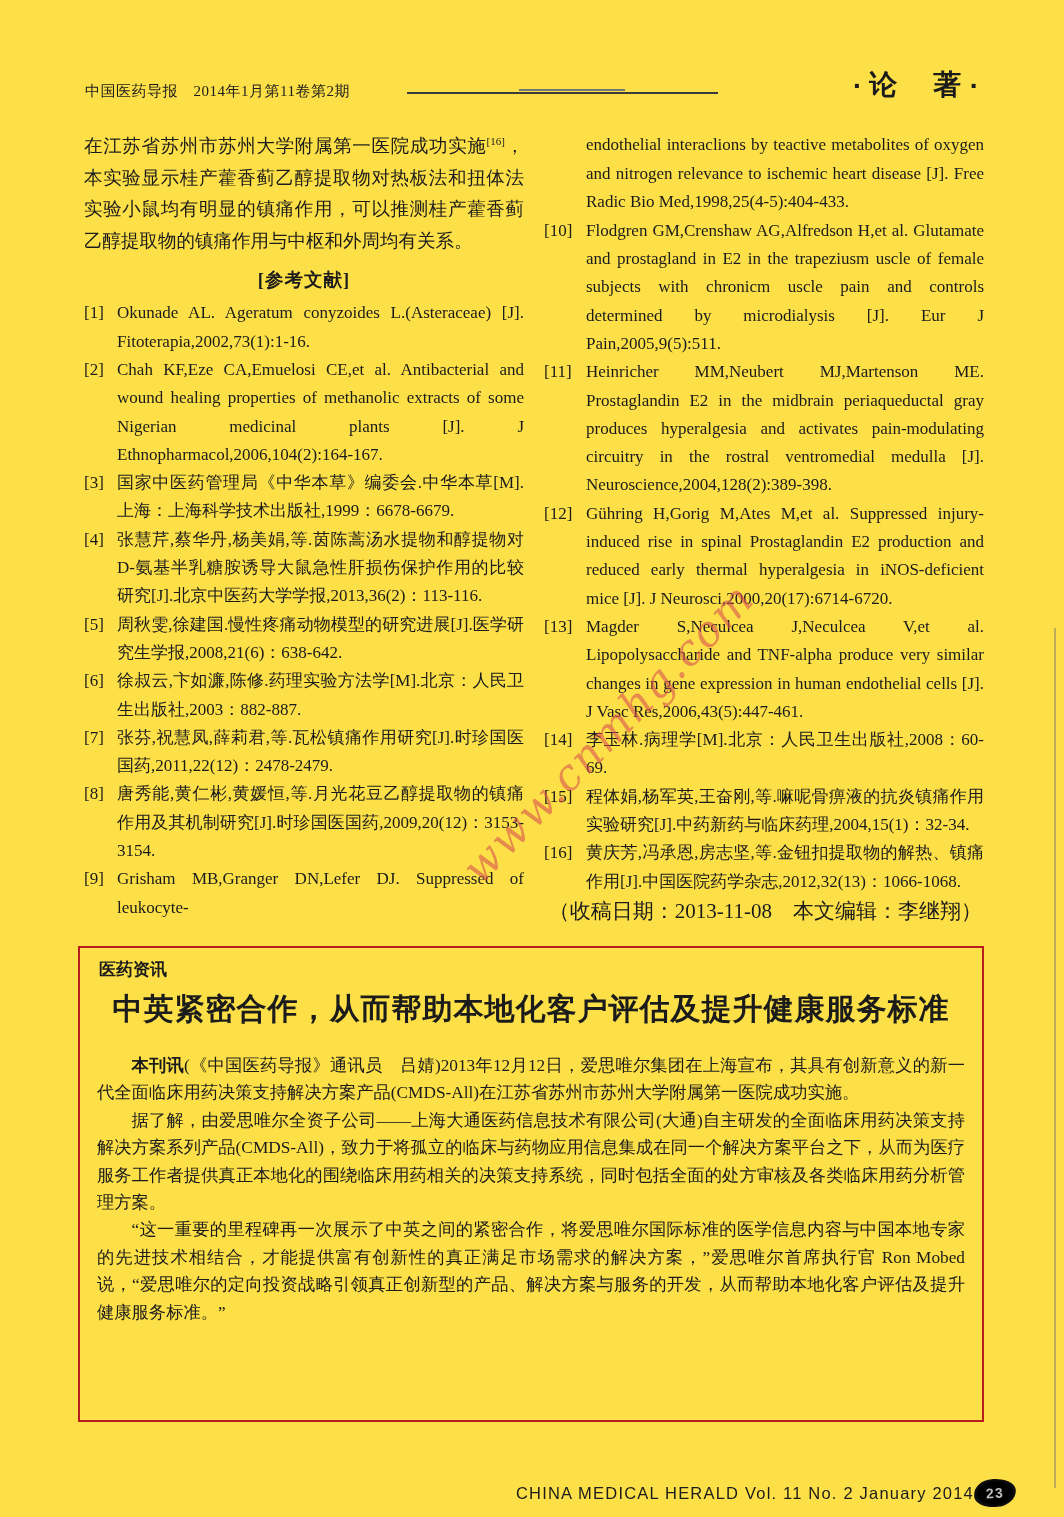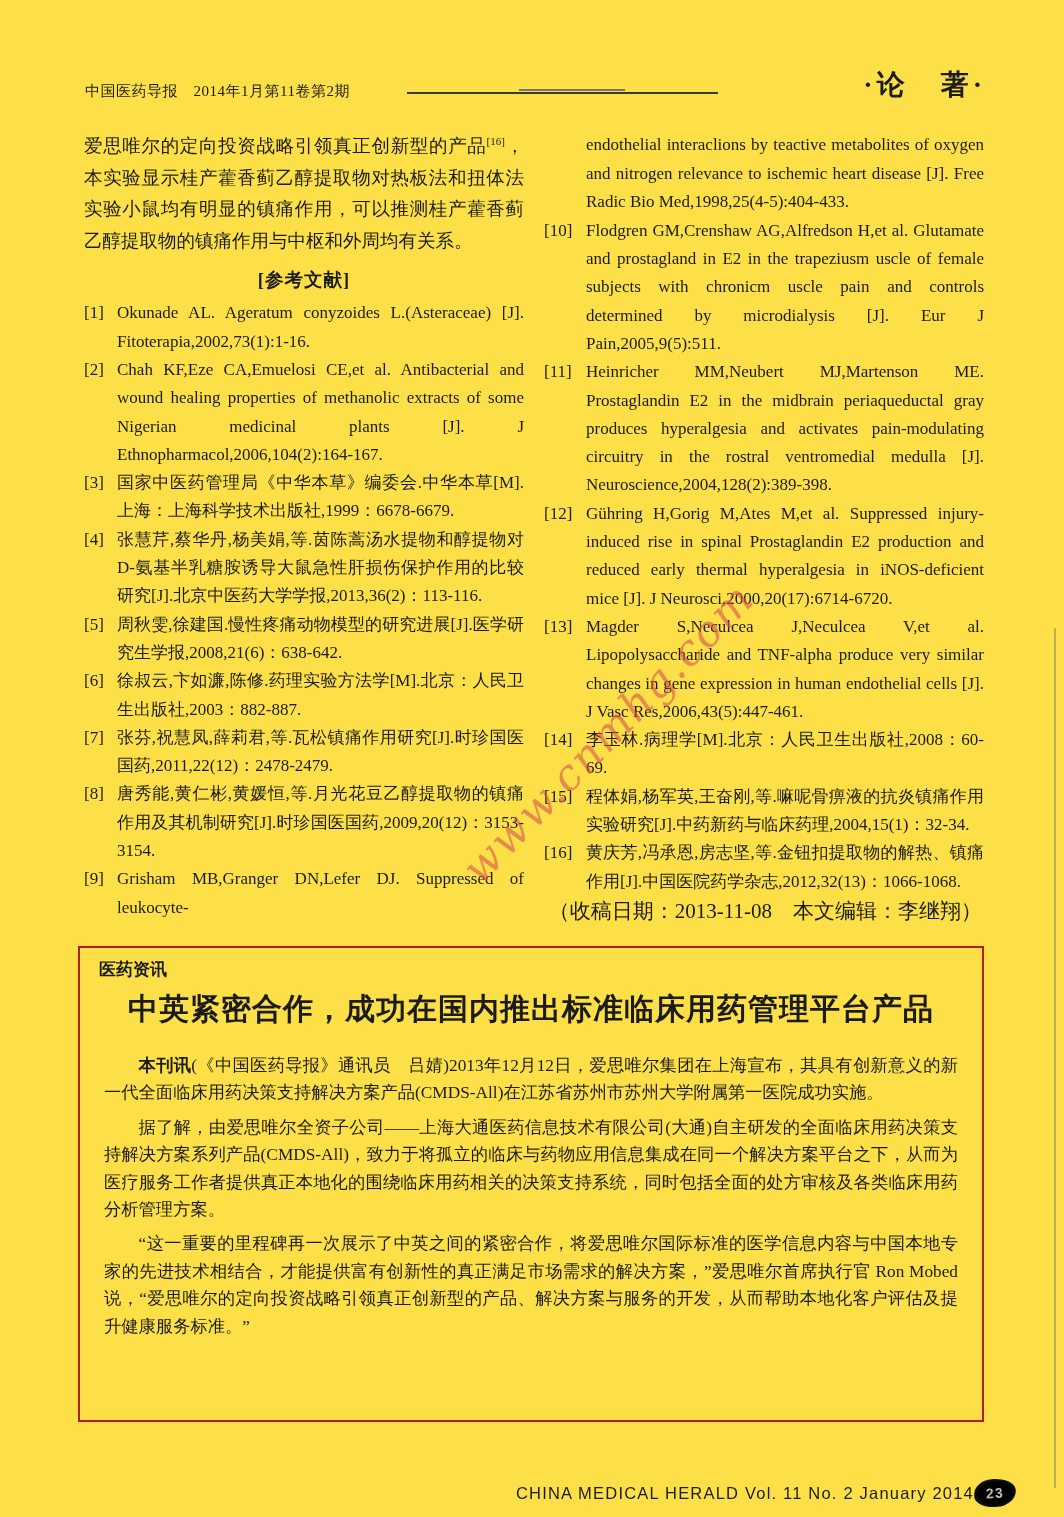--- a/index.html
+++ b/index.html
@@ -8,21 +8,21 @@
     background:#fde047;color:#1b1b1b;overflow:hidden;
     font-family:"Liberation Serif","DejaVu Serif",serif;
   }
   
   .header{position:absolute;top:70px;left:85px;right:78px;height:44px;}
   .journal-info{position:absolute;left:0;top:12px;font-size:15px;letter-spacing:.5px;}
   .header-rule{position:absolute;left:322px;right:268px;top:22px;height:2px;background:#3a3a3a;}
   .header-rule::after{content:"";position:absolute;left:36%;right:30%;top:-3px;height:2px;background:#777;}
   .section-label{
     position:absolute;right:0;top:-4px;font-size:28px;font-weight:bold;
-    font-family:Liberation Serif, serif;letter-spacing:4px;
+    font-family:Liberation Mono, monospace;letter-spacing:4px;
   }
   
   .col{position:absolute;top:131px;width:440px;text-align:justify;}
   .col-left{left:84px;}
   .col-right{left:544px;}
   .intro{font-size:18.5px;line-height:31.6px;margin:0;}
   .intro sup{font-size:11px;line-height:0;}
   .refs-heading{
     text-align:center;font-weight:bold;font-size:18.5px;
     margin:10px 0 7px;letter-spacing:1px;
@@ -36,21 +36,21 @@
   
   .news-box{
     position:absolute;left:78px;top:946px;width:906px;height:476px;
     border:2px solid #b91c1c;box-sizing:border-box;padding:8px 17px 0 17px;
   }
   .kicker{font-family:"Liberation Sans","DejaVu Sans",sans-serif;font-weight:bold;font-size:17px;margin:2px 0 0 2px;}
   .box-title{
     text-align:center;font-family:"Liberation Sans","DejaVu Sans",sans-serif;
     font-weight:bold;font-size:30px;margin:8px 0 22px;letter-spacing:1px;
   }
-  .box-p{font-size:17.3px;line-height:27.4px;text-align:justify;text-indent:2em;margin:7px;}
+  .box-p{font-size:17.3px;line-height:27.4px;text-align:justify;text-indent:2em;margin:0;}
   .box-p b{font-weight:bold;}
   
   .footer{
     position:absolute;top:1476px;left:400px;right:48px;height:34px;
     display:flex;align-items:center;justify-content:flex-end;
     font-family:"Liberation Sans","DejaVu Sans",sans-serif;font-size:16.5px;letter-spacing:1.2px;
   }
   .page-badge{
     width:42px;height:28px;background:radial-gradient(ellipse at 50% 50%,#000 55%,#1a1a1a 75%,rgba(20,20,20,.65) 88%,rgba(40,40,40,0) 100%);
     color:#bdbdbd;border-radius:46% 54% 48% 52% / 55% 45% 58% 42%;
@@ -71,21 +71,21 @@
 
 <div class="page">
 
   <div class="header">
     <div class="journal-info">中国医药导报　2014年1月第11卷第2期</div>
     <div class="header-rule"></div>
     <div class="section-label">·论　著·</div>
   </div>
 
   <div class="col col-left">
-    <p class="intro"><span>爱思唯尔的定向投资战略引领真正创新型的产品</span><sup>[16]</sup><span>，本实验显示桂产藿香蓟乙醇提取物对热板法和扭体法实验小鼠均有明显的镇痛作用，可以推测桂产藿香蓟乙醇提取物的镇痛作用与中枢和外周均有关系。</span></p>
+    <p class="intro"><span>在江苏省苏州市苏州大学附属第一医院成功实施</span><sup>[16]</sup><span>，本实验显示桂产藿香蓟乙醇提取物对热板法和扭体法实验小鼠均有明显的镇痛作用，可以推测桂产藿香蓟乙醇提取物的镇痛作用与中枢和外周均有关系。</span></p>
 
     <div class="refs-heading">[参考文献]</div>
 
     <div class="ref">
       <span class="ref-label">[1]</span>
       <span class="ref-body">Okunade AL. Ageratum conyzoides L.(Asteraceae) [J]. Fitoterapia,2002,73(1):1-16.</span>
     </div>
     <div class="ref">
       <span class="ref-label">[2]</span>
       <span class="ref-body">Chah KF,Eze CA,Emuelosi CE,et al. Antibacterial and wound healing properties of methanolic extracts of some Nigerian medicinal plants [J]. J Ethnopharmacol,2006,104(2):164-167.</span>
@@ -150,21 +150,21 @@
     <div class="ref">
       <span class="ref-label">[16]</span>
       <span class="ref-body">黄庆芳,冯承恩,房志坚,等.金钮扣提取物的解热、镇痛作用[J].中国医院药学杂志,2012,32(13)：1066-1068.</span>
     </div>
 
     <div class="receipt">（收稿日期：2013-11-08　本文编辑：李继翔）</div>
   </div>
 
   <div class="news-box">
     <div class="kicker">医药资讯</div>
-    <div class="box-title">中英紧密合作，成功在国内推出标准临床用药管理平台产品</div>
+    <div class="box-title">中英紧密合作，从而帮助本地化客户评估及提升健康服务标准</div>
     <p class="box-p"><b>本刊讯</b><span>(《中国医药导报》通讯员　吕婧)2013年12月12日，爱思唯尔集团在上海宣布，其具有创新意义的新一代全面临床用药决策支持解决方案产品(CMDS-All)在江苏省苏州市苏州大学附属第一医院成功实施。</span></p>
     <p class="box-p">据了解，由爱思唯尔全资子公司——上海大通医药信息技术有限公司(大通)自主研发的全面临床用药决策支持解决方案系列产品(CMDS-All)，致力于将孤立的临床与药物应用信息集成在同一个解决方案平台之下，从而为医疗服务工作者提供真正本地化的围绕临床用药相关的决策支持系统，同时包括全面的处方审核及各类临床用药分析管理方案。</p>
     <p class="box-p">“这一重要的里程碑再一次展示了中英之间的紧密合作，将爱思唯尔国际标准的医学信息内容与中国本地专家的先进技术相结合，才能提供富有创新性的真正满足市场需求的解决方案，”爱思唯尔首席执行官 Ron Mobed 说，“爱思唯尔的定向投资战略引领真正创新型的产品、解决方案与服务的开发，从而帮助本地化客户评估及提升健康服务标准。”</p>
   </div>
 
   <div class="footer">
     <span>CHINA MEDICAL HERALD  Vol. 11  No. 2  January  2014</span>
     <span class="page-badge">23</span>
   </div>
 

